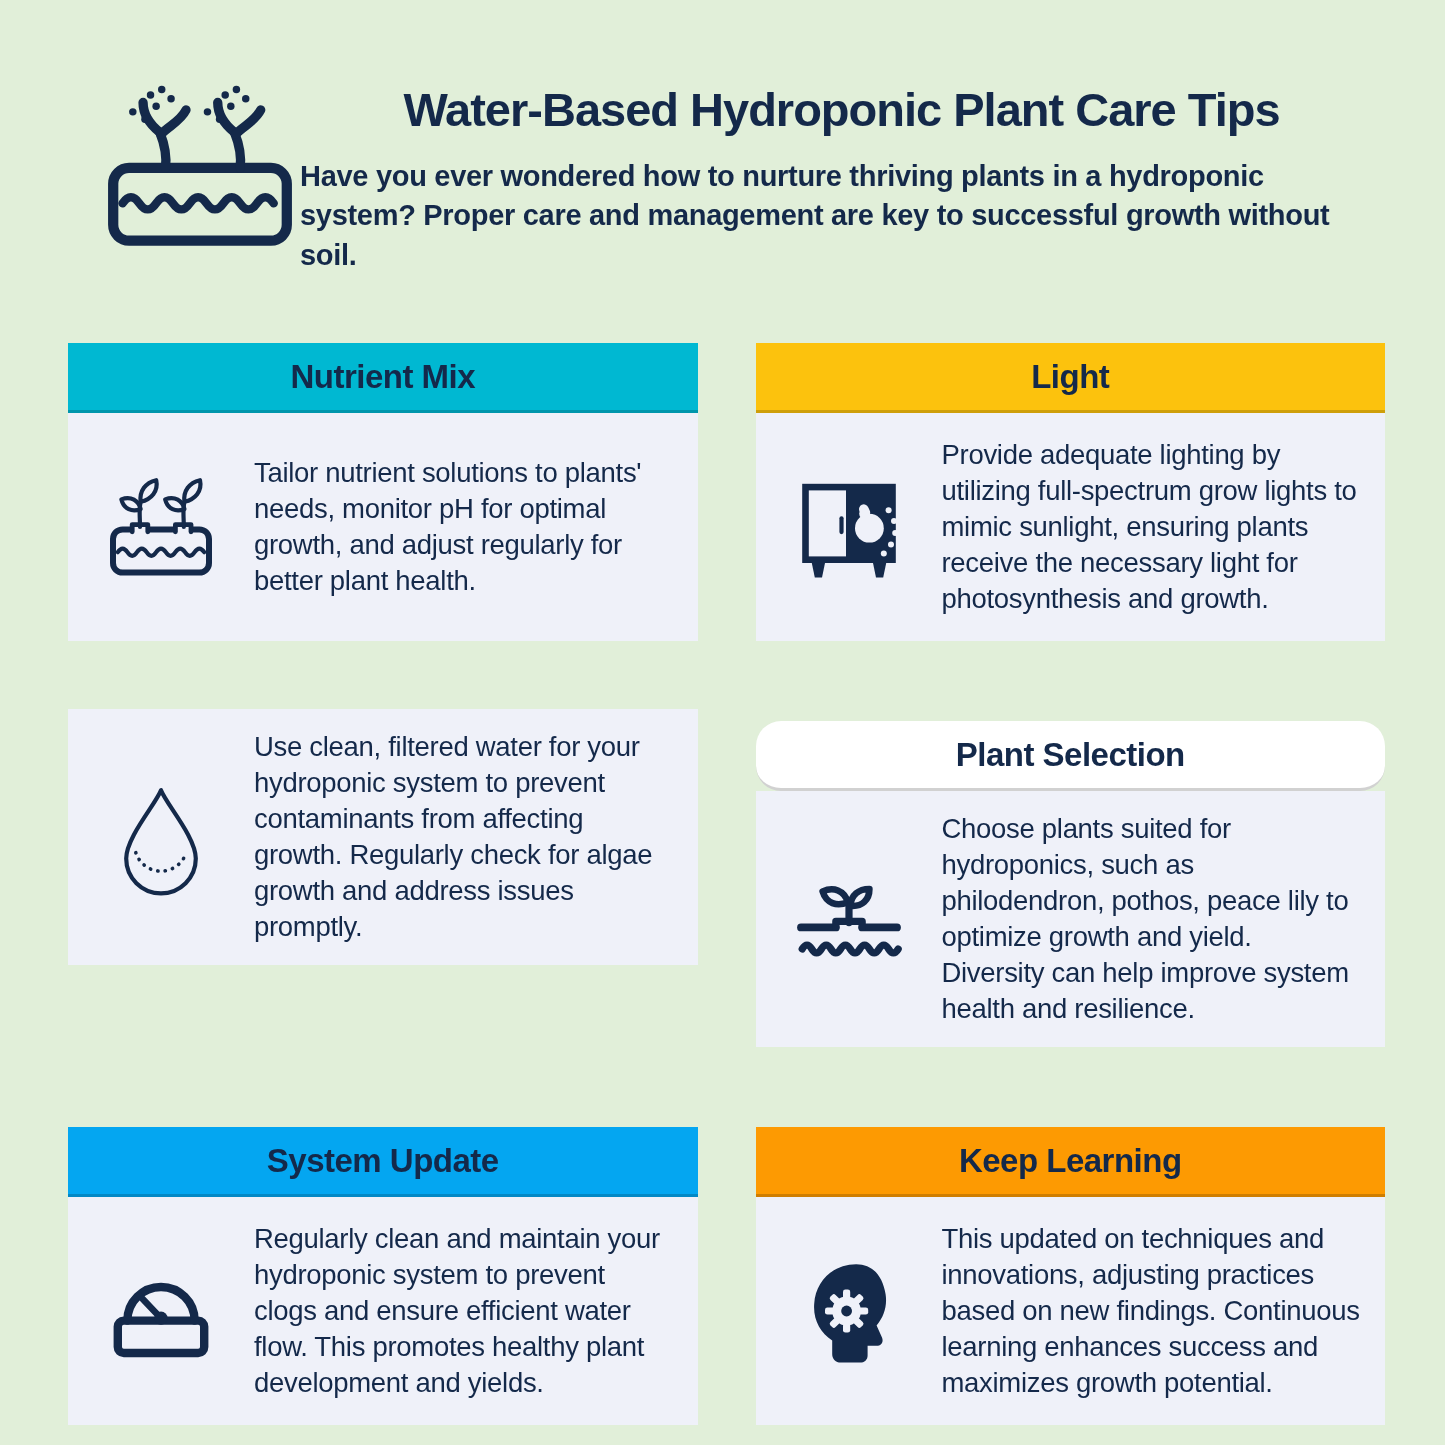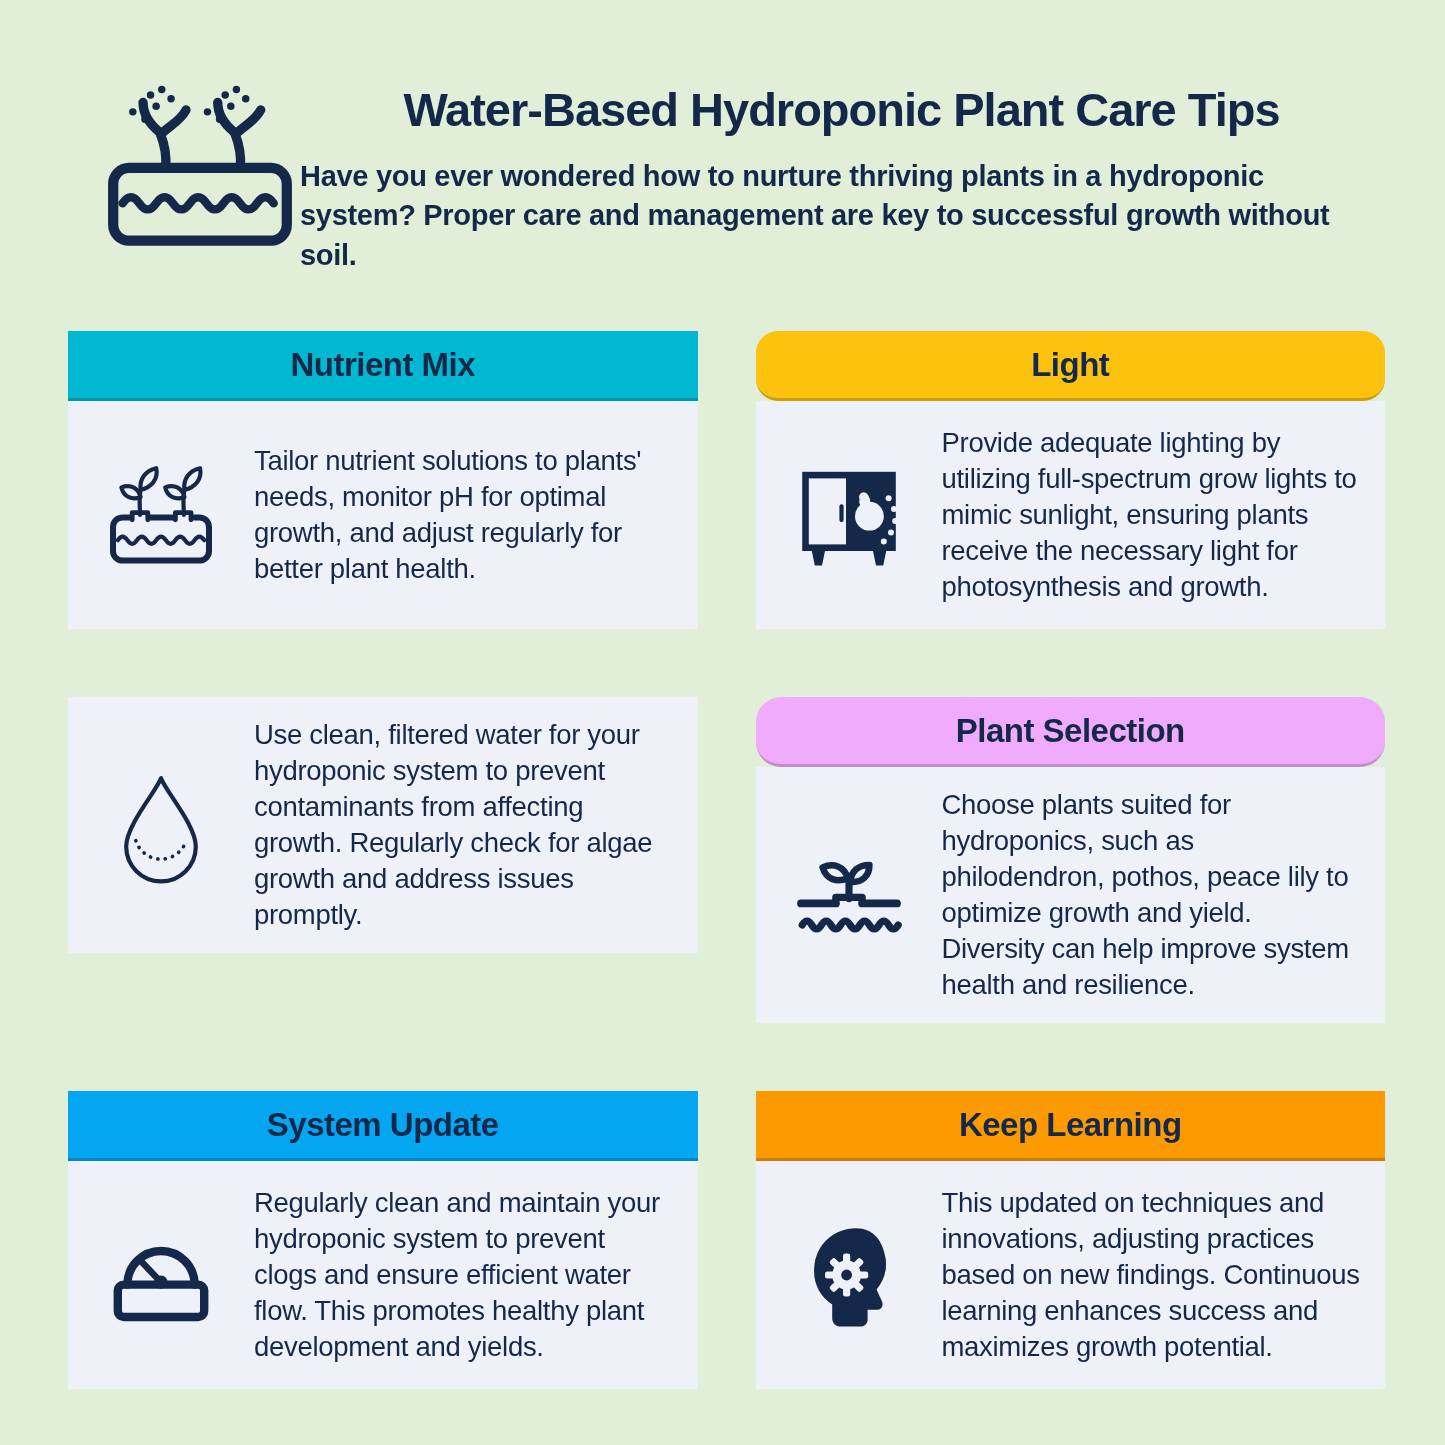--- a/index.html
+++ b/index.html
@@ -49,20 +49,21 @@
   .card-header{
     height:67px;
     display:flex;
     align-items:center;
     justify-content:center;
     font-size:33px;
     font-weight:700;
     letter-spacing:-0.5px;
     color:var(--ink,#14294a);
     border-bottom:3px solid rgba(0,0,0,0.18);
+    margin-top:12px;
   }
   .card-body{
     background:var(--card-body,#eff1f9);
     min-height:228px;
     display:flex;
     align-items:center;
     padding:20px 24px 20px 0;
     box-sizing:border-box;
   }
   .card-icon{
@@ -144,21 +145,21 @@
             <path class="st" d="M138,100 C138,82 136,72 139,58" stroke-width="7"></path>
             <path class="st" d="M139,70 C125,76 111,70 107,54 C123,48 136,56 139,70 Z" stroke-width="7"></path>
             <path class="st" d="M139,58 C137,40 147,26 165,22 C169,40 157,54 139,58 Z" stroke-width="7"></path>
           </svg>
         </div>
         <div class="card-text">Tailor nutrient solutions to plants' needs, monitor pH for optimal growth, and adjust regularly for better plant health.</div>
       </div>
     </div>
 
     <div class="card">
-      <div class="card-header" style="background: rgb(252, 194, 13); border-radius: 22px;">
+      <div class="card-header" style="background: rgb(252, 194, 13);">
         <span>Light</span>
       </div>
       <div class="card-body">
         <div class="card-icon">
           <svg width="120" height="120" viewBox="0 0 200 200" aria-hidden="true">
             <rect class="fl" x="22" y="28" width="156" height="132"></rect>
             <rect class="bgfl" x="33" y="39" width="62" height="110"></rect>
             <rect class="fl" x="84" y="82" width="7" height="30" rx="3.5"></rect>
             <circle class="bgfl" cx="134" cy="102" r="24"></circle>
             <circle class="bgfl" cx="126" cy="78" r="9"></circle>
@@ -182,21 +183,21 @@
           <svg width="120" height="120" viewBox="0 0 200 200" aria-hidden="true">
             <path class="st" d="M100,22 C92,44 42,100 42,136 A58,58 0 0 0 158,136 C158,100 108,44 100,22 Z" stroke-width="7"></path>
             <path class="st" d="M58,126 A44,44 0 0 0 142,126" stroke-width="6" stroke-dasharray="0.5 12"></path>
           </svg>
         </div>
         <div class="card-text">Use clean, filtered water for your hydroponic system to prevent contaminants from affecting growth. Regularly check for algae growth and address issues promptly.</div>
       </div>
     </div>
 
     <div class="card">
-      <div class="card-header" style="background: #f0abfc; border-radius: 25px;">
+      <div class="card-header" style="background: #ffffff; border-radius: 25px;">
         <span>Plant Selection</span>
       </div>
       <div class="card-body">
         <div class="card-icon">
           <svg width="120" height="120" viewBox="0 0 200 200" aria-hidden="true">
             <line class="st" x1="20" y1="114" x2="78" y2="114" stroke-width="13"></line>
             <line class="st" x1="122" y1="114" x2="180" y2="114" stroke-width="13"></line>
             <path class="st" d="M78,114 v-10 h44 v10" stroke-width="12"></path>
             <path class="st" d="M100,106 C100,90 100,82 100,70" stroke-width="12"></path>
             <path class="st" d="M98,72 C80,80 62,74 56,54 C74,46 92,52 98,72 Z" stroke-width="11"></path>

